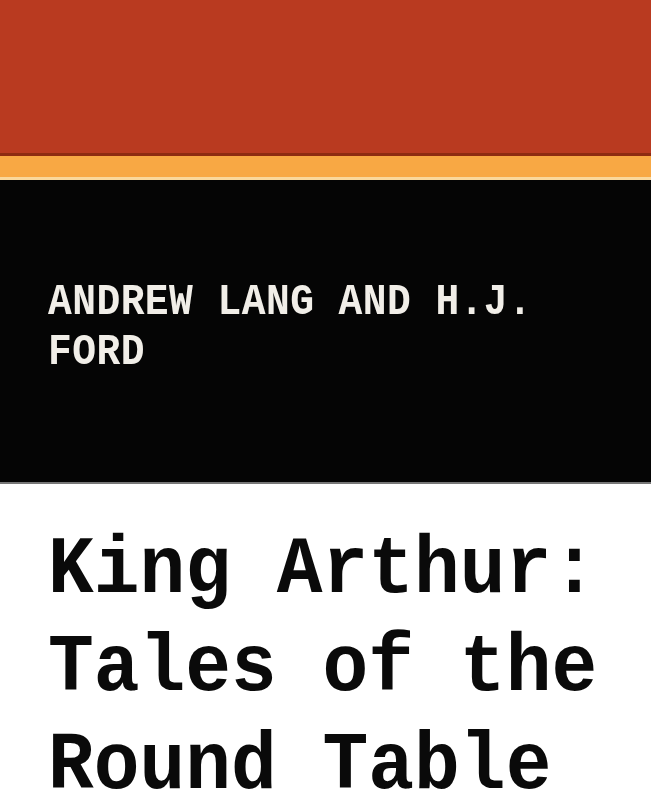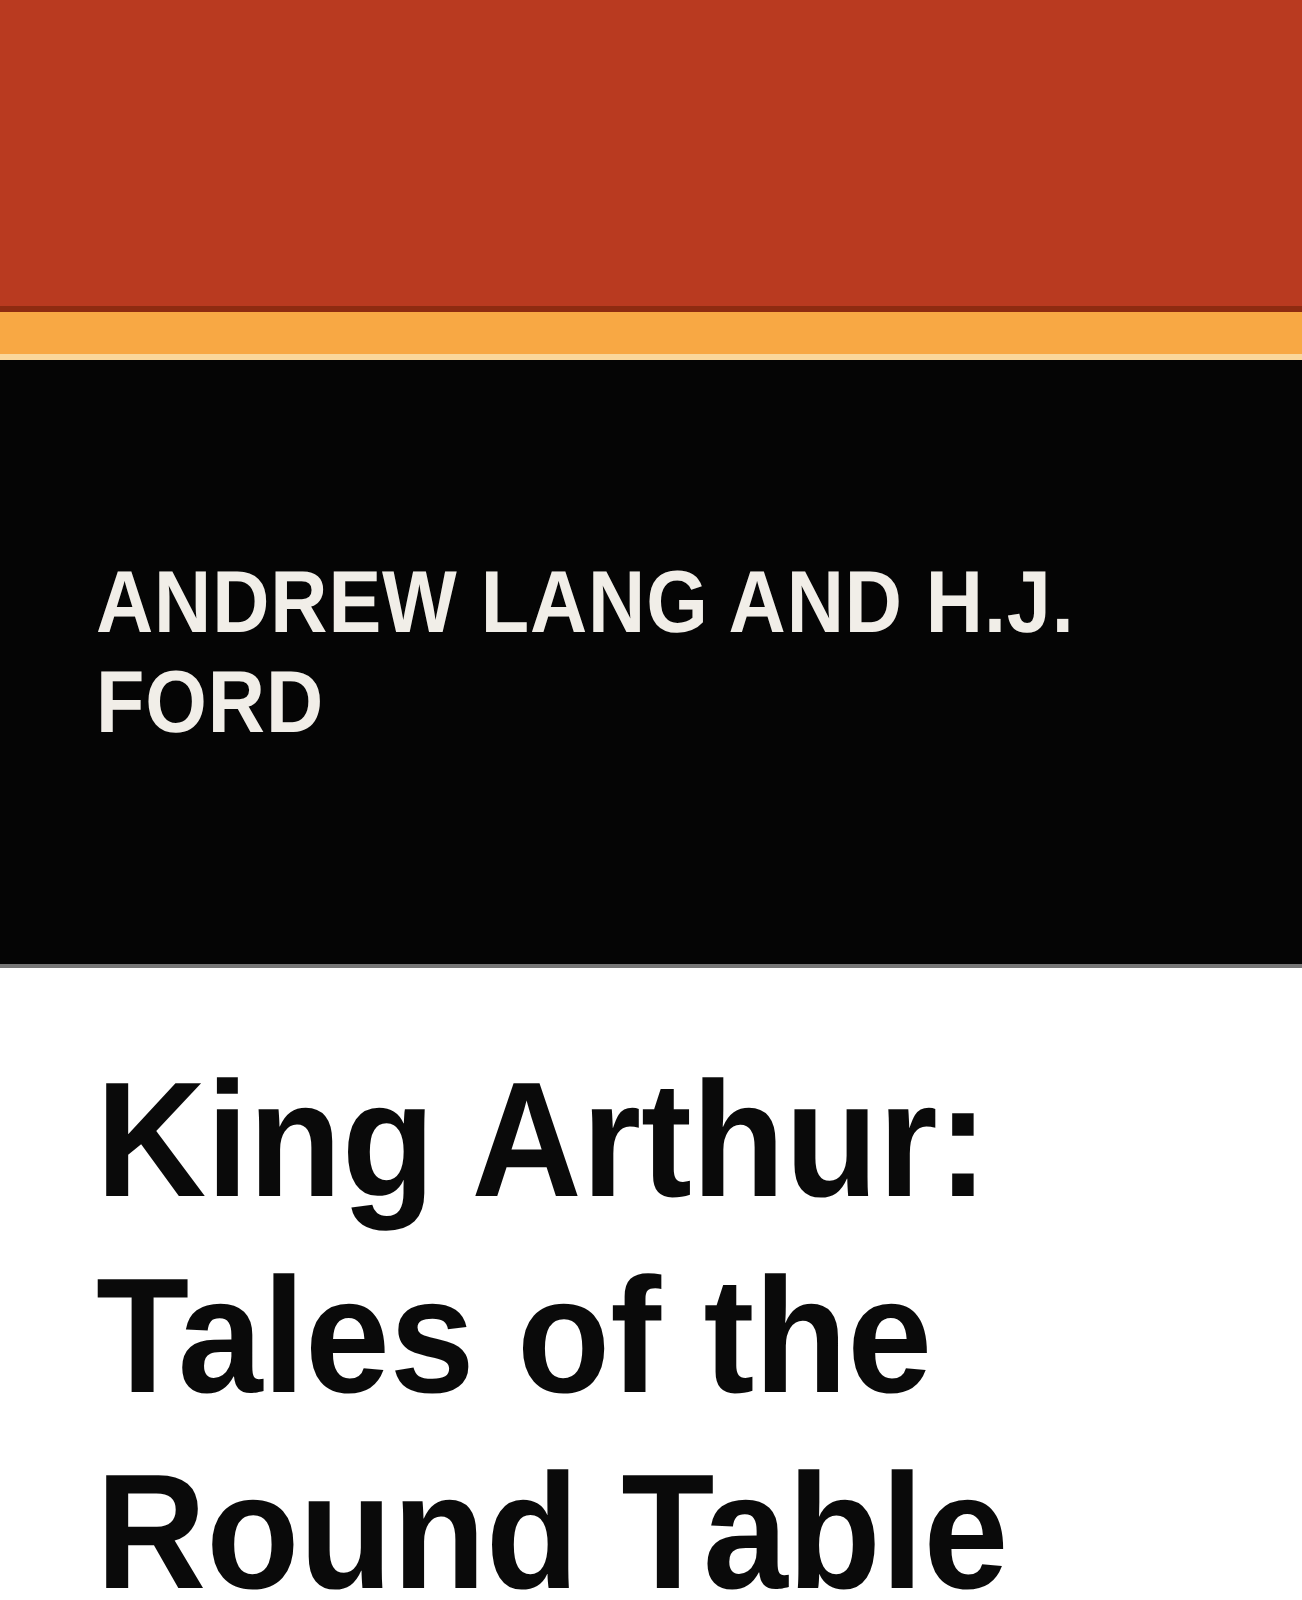--- a/index.html
+++ b/index.html
@@ -6,21 +6,21 @@
     margin: 0;
     padding: 0;
     background: #ffffff;
   }
   .cover {
     position: relative;
     width: 651px;
     height: 800px;
     overflow: hidden;
     background: var(--background_white, #ffffff);
-    font-family: Liberation Sans, sans-serif;
+    font-family: Liberation Mono, monospace;
   }
   
   .band { width: 100%; }
   .band-red        { height: 153px; background: var(--band_red, #B93A20); }
   .band-red-edge   { height: 3px;   background: var(--band_red_edge, #8E2B11); }
   .band-orange     { height: 21px;  background: var(--band_orange, #F8A844); }
   .band-orange-edge{ height: 3px;   background: var(--band_orange_edge, #FAD79B); }
   .band-black      { height: 302px; background: var(--band_black, #050505); }
   .band-black-edge { height: 2px;   background: var(--black_edge, #777777); }
   .band-white      { height: 316px; background: var(--background_white, #ffffff); }

